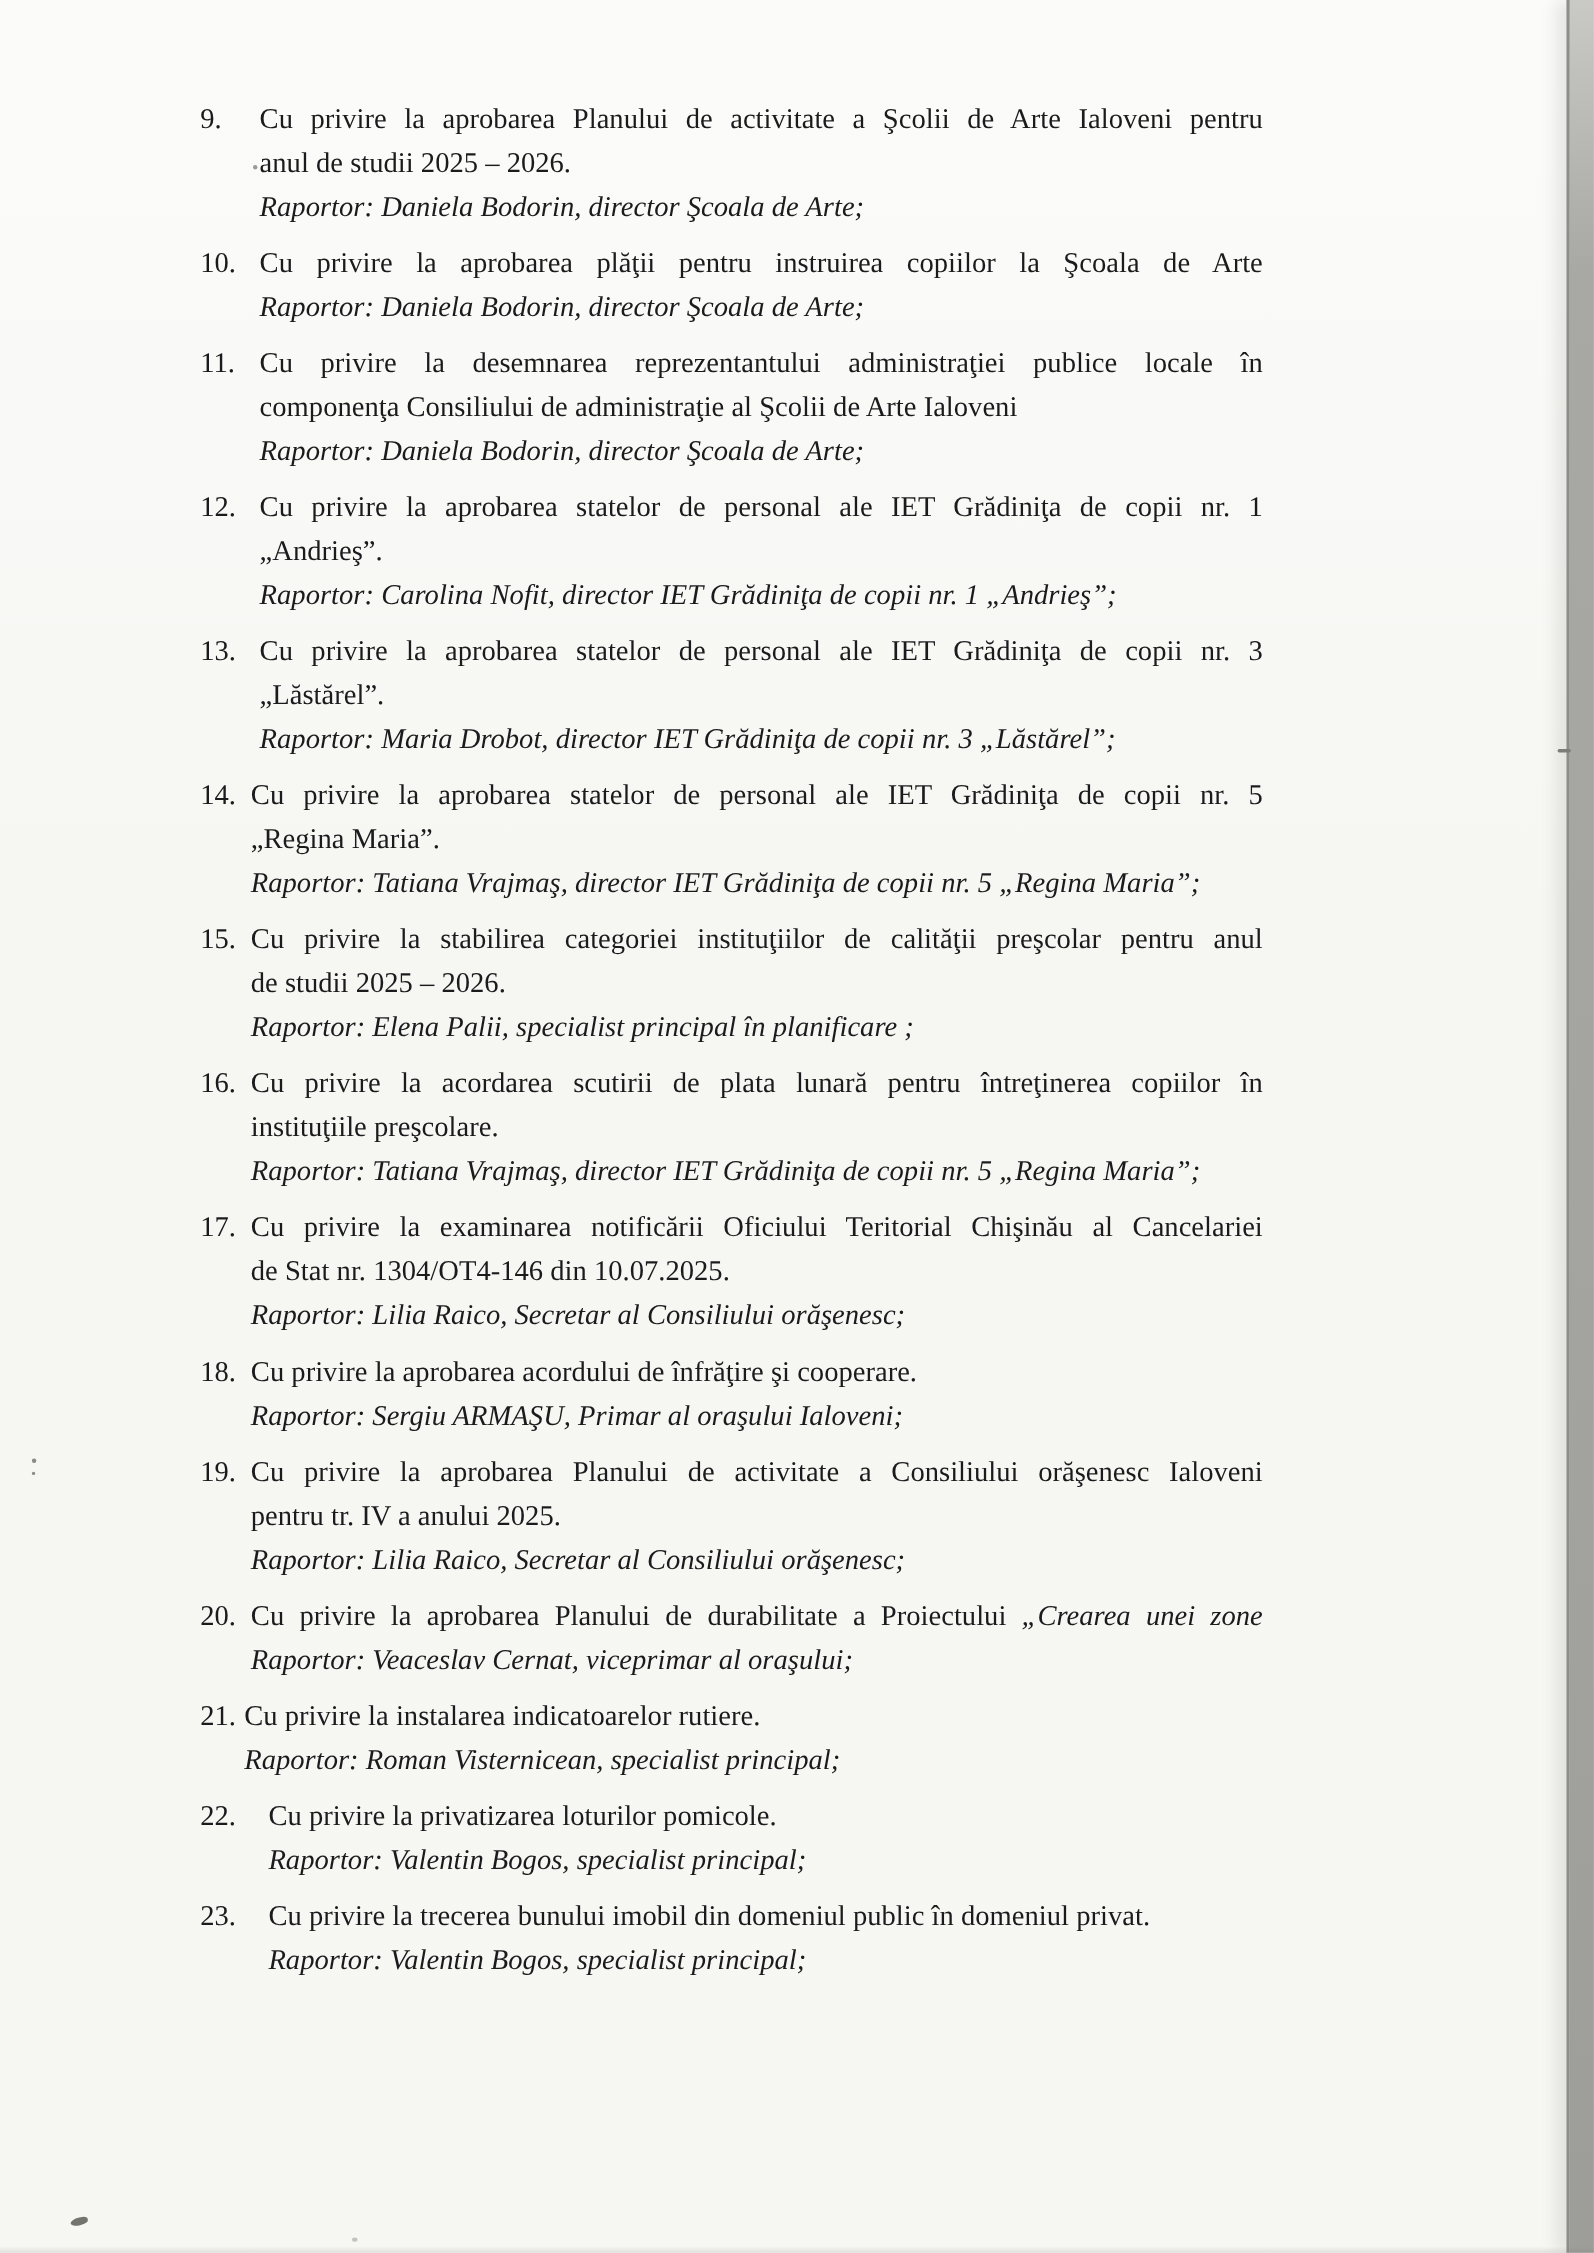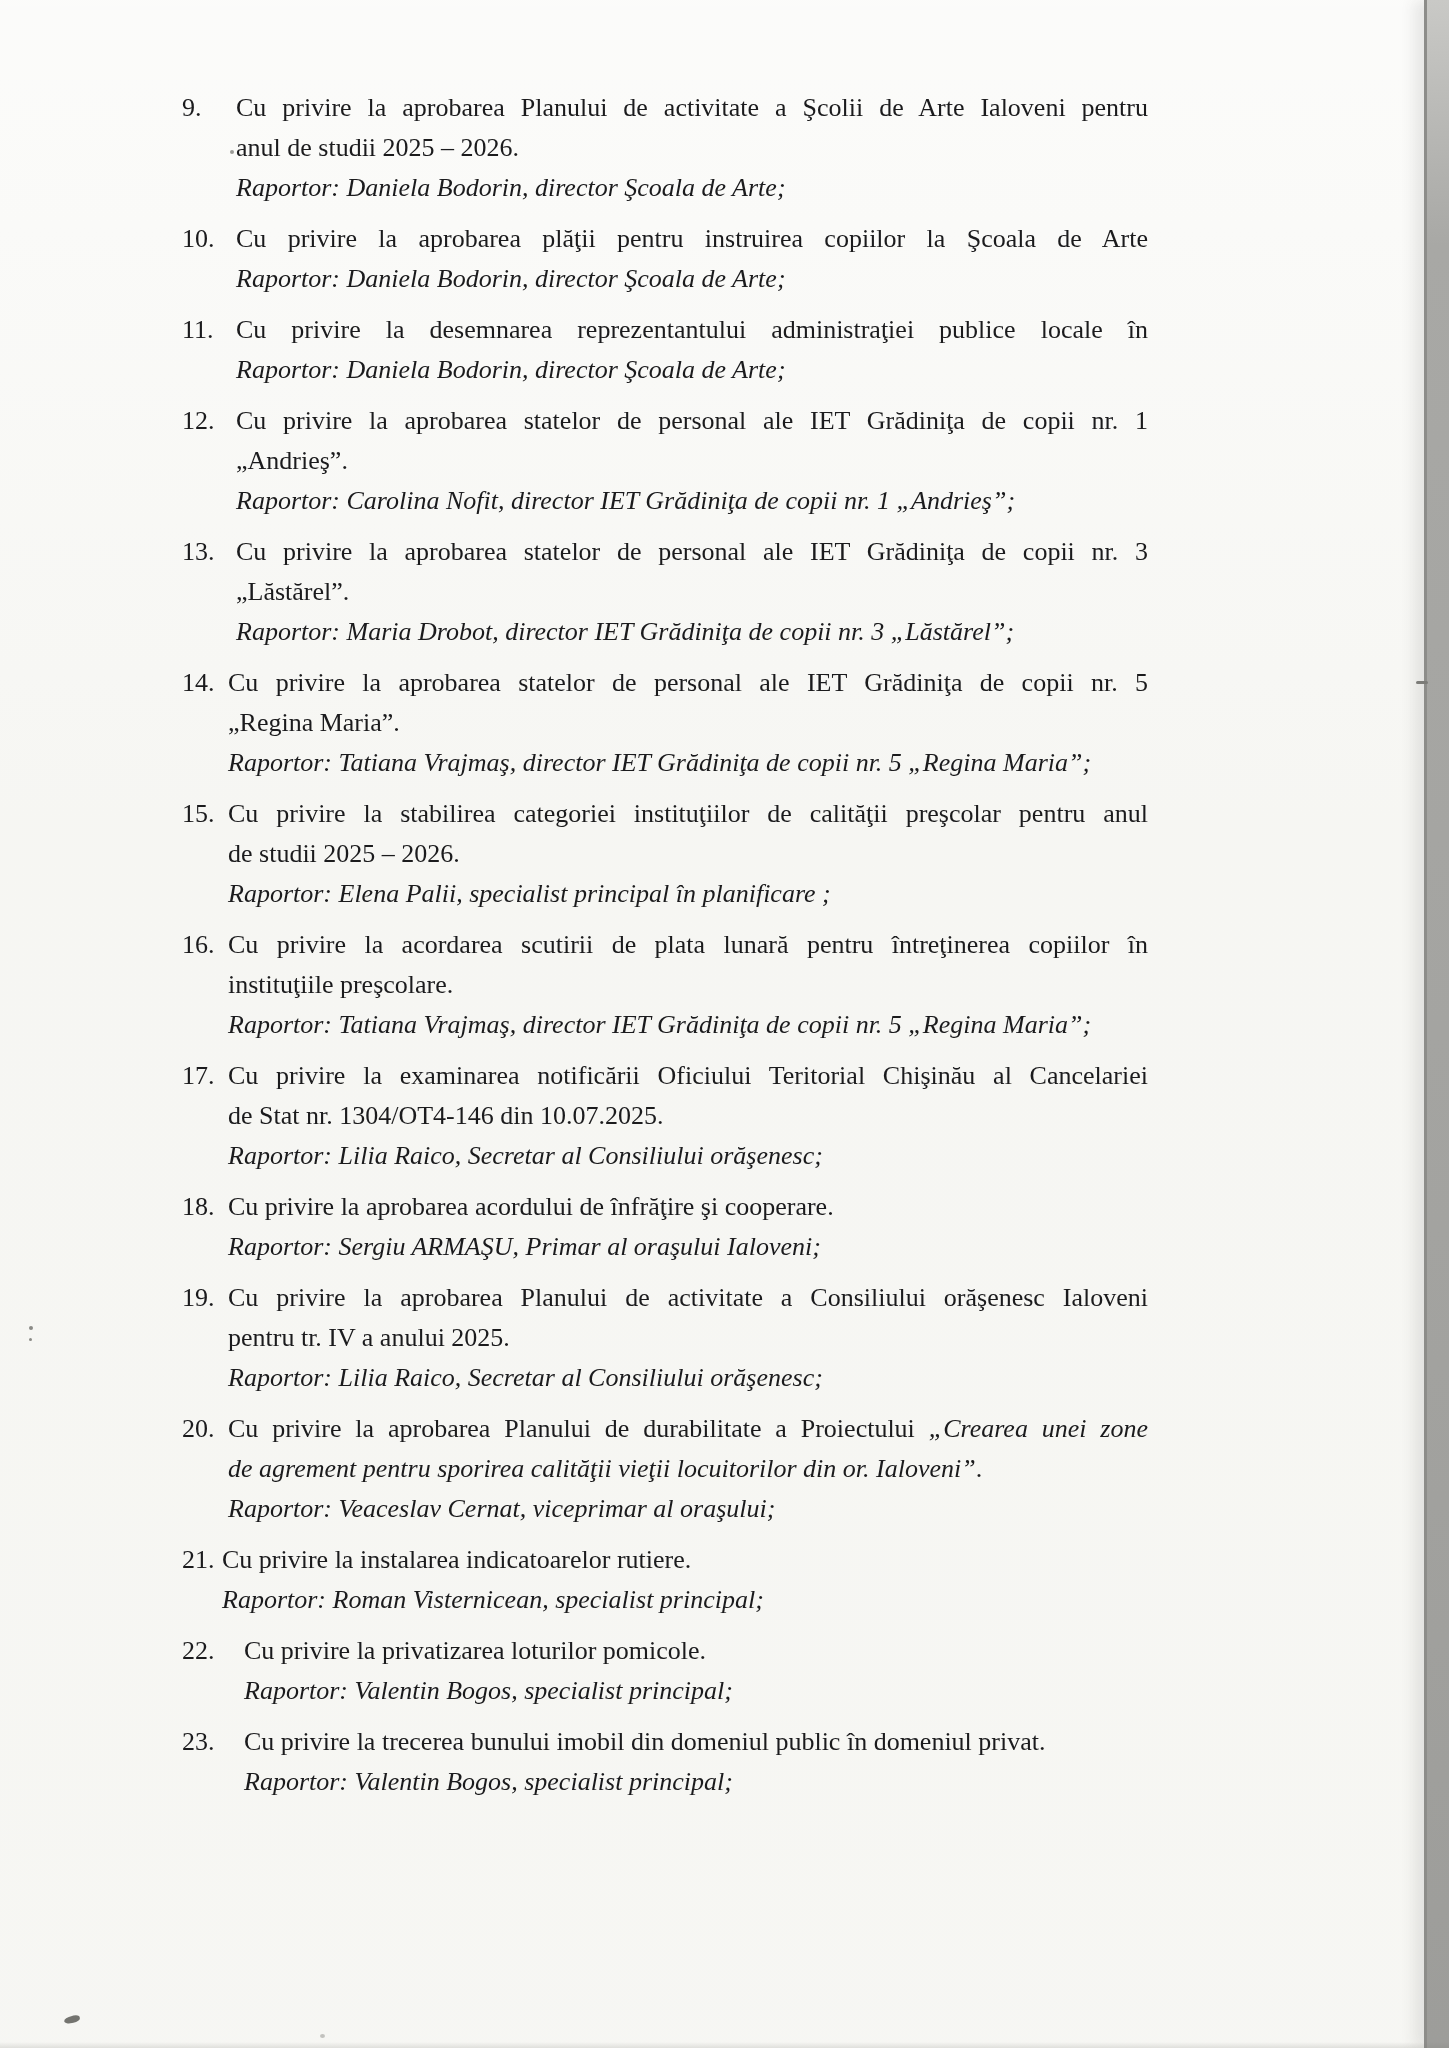--- a/index.html
+++ b/index.html
@@ -97,20 +97,21 @@
       <span class="num">10.</span>
       <div class="body">
         <div class="line"><span>Cu privire la aprobarea plăţii pentru instruirea copiilor la Şcoala de Arte</span></div>
         <div class="raportor">Raportor: Daniela Bodorin, director Şcoala de Arte;</div>
       </div>
     </div>
     <div class="item">
       <span class="num">11.</span>
       <div class="body">
         <div class="line"><span>Cu privire la desemnarea reprezentantului administraţiei publice locale în</span></div>
+        <div class="line last"><span>componenţa Consiliului de administraţie al Şcolii de Arte Ialoveni</span></div>
         <div class="raportor">Raportor: Daniela Bodorin, director Şcoala de Arte;</div>
       </div>
     </div>
     <div class="item">
       <span class="num">12.</span>
       <div class="body">
         <div class="line"><span>Cu privire la aprobarea statelor de personal ale IET Grădiniţa de copii nr. 1</span></div>
         <div class="line last"><span>„Andrieş”.</span></div>
         <div class="raportor">Raportor: Carolina Nofit, director IET Grădiniţa de copii nr. 1 „Andrieş”;</div>
       </div>
@@ -167,21 +168,20 @@
       <div class="body">
         <div class="line"><span>Cu privire la aprobarea Planului de activitate a Consiliului orăşenesc Ialoveni</span></div>
         <div class="line last"><span>pentru tr. IV a anului 2025.</span></div>
         <div class="raportor">Raportor: Lilia Raico, Secretar al Consiliului orăşenesc;</div>
       </div>
     </div>
     <div class="item">
       <span class="num">20.</span>
       <div class="body">
         <div class="line"><span>Cu privire la aprobarea Planului de durabilitate a Proiectului </span><em>„Crearea unei zone</em></div>
-        <div class="line last"><em>de agrement pentru sporirea calităţii vieţii locuitorilor din or. Ialoveni”</em><span>.</span></div>
         <div class="raportor">Raportor: Veaceslav Cernat, viceprimar al oraşului;</div>
       </div>
     </div>
     <div class="item">
       <span class="num">21.</span>
       <div class="body">
         <div class="line last"><span>Cu privire la instalarea indicatoarelor rutiere.</span></div>
         <div class="raportor">Raportor: Roman Visternicean, specialist principal;</div>
       </div>
     </div>

